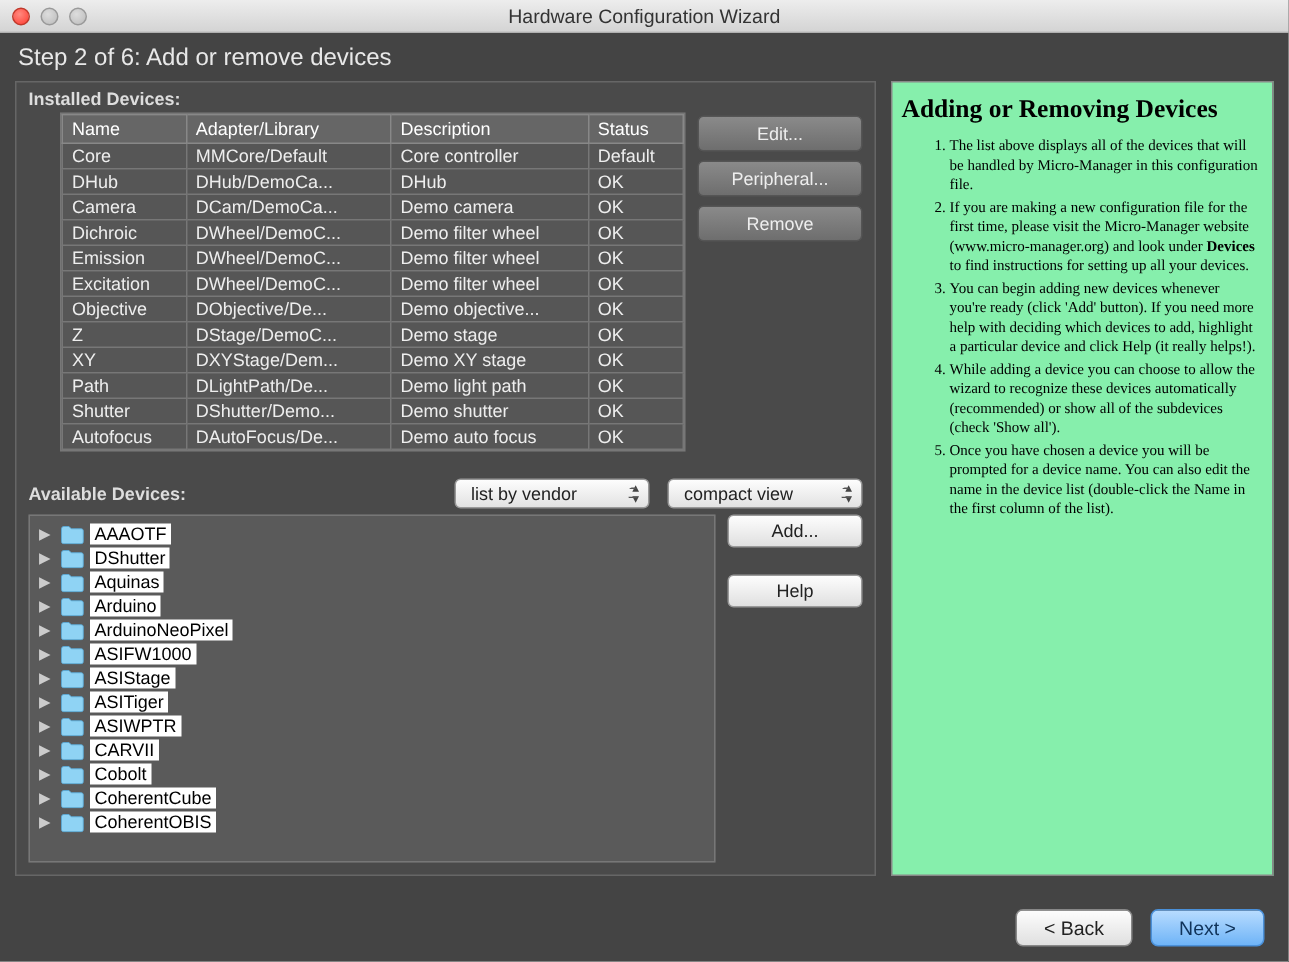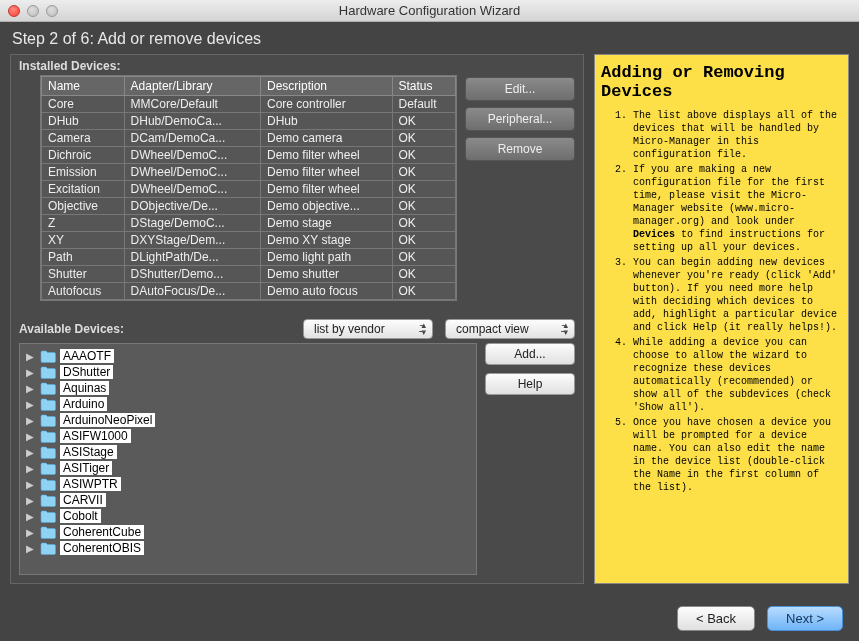--- a/index.html
+++ b/index.html
@@ -187,39 +187,39 @@
   }
   .folder-icon svg { width:16px; height:13px; }
   .tree-label {
     background: #fff;
     color: #000;
     padding: 0 3px;
   }
   .side-buttons2 {
     display: flex;
     flex-direction: column;
-    gap: 8px;
+    gap: 18px;
     width: 90px;
   }
   .btn-light {
     background: linear-gradient(#fdfdfd,#e0e0e0);
     border: 1px solid #9a9a9a;
     border-radius: 4px;
     padding: 3px 6px;
     font-size: 12px;
     cursor: pointer;
     color:#222;
   }
   .help-panel {
     width: 255px;
-    background: #fde047;
+    background: #86efac;
     border: 1px solid #888;
     overflow: auto;
     padding: 6px 8px 6px 4px;
-    font-family: Liberation Mono, monospace;
+    font-family: Liberation Serif, serif;
   }
   .help-panel::-webkit-scrollbar{ height:14px; width:14px;}
   .help-panel::-webkit-scrollbar-track{ background:#eee;}
   .help-panel::-webkit-scrollbar-thumb{ background:#bbb; border-radius:6px; border:2px solid #eee;}
   .help-panel h2 {
     font-size: 17px;
     font-weight: bold;
     margin: 2px 0 8px 2px;
   }
   .help-panel ol {

